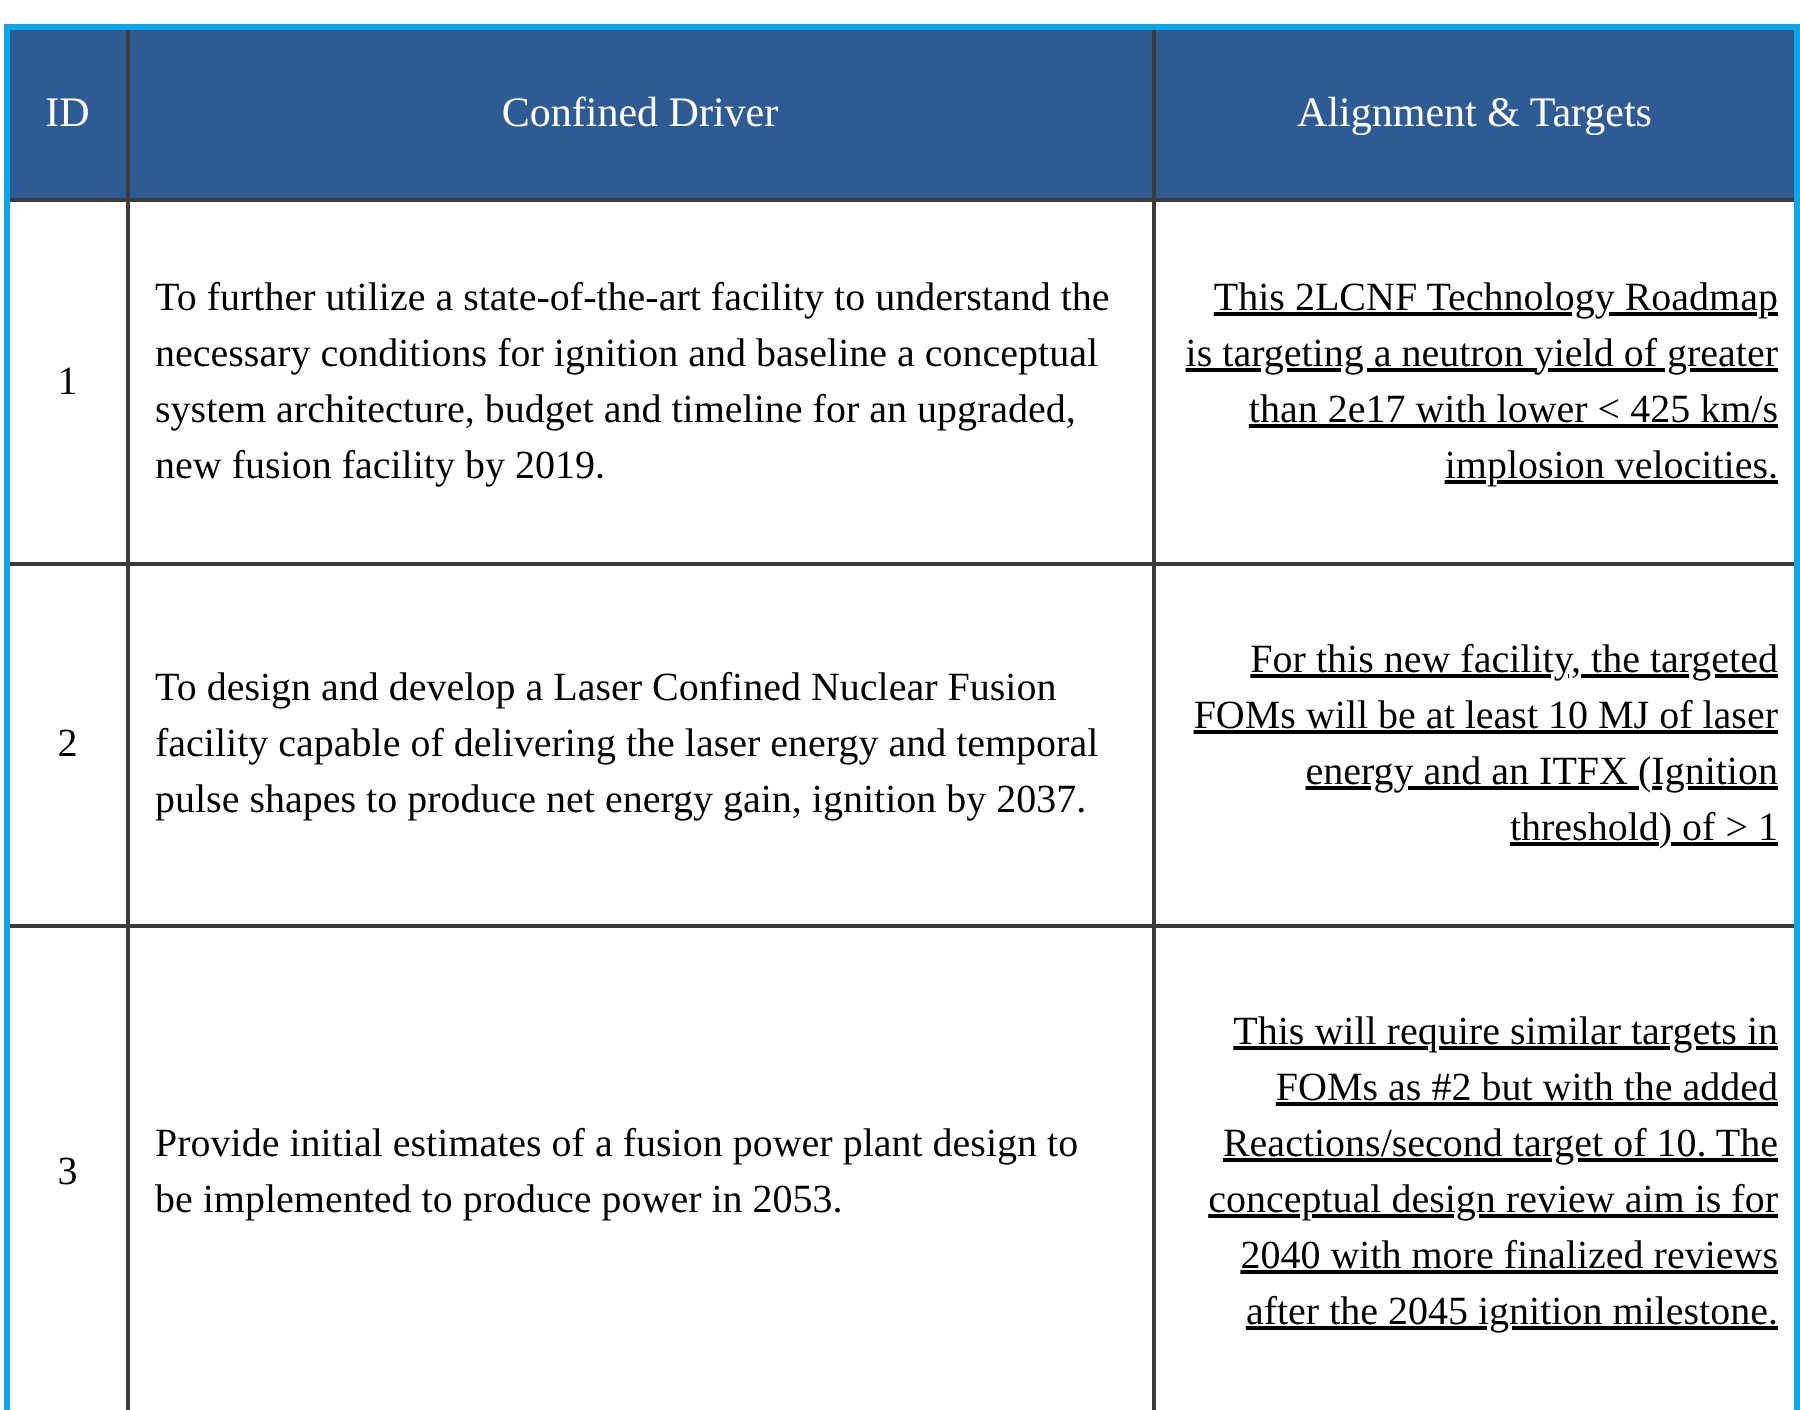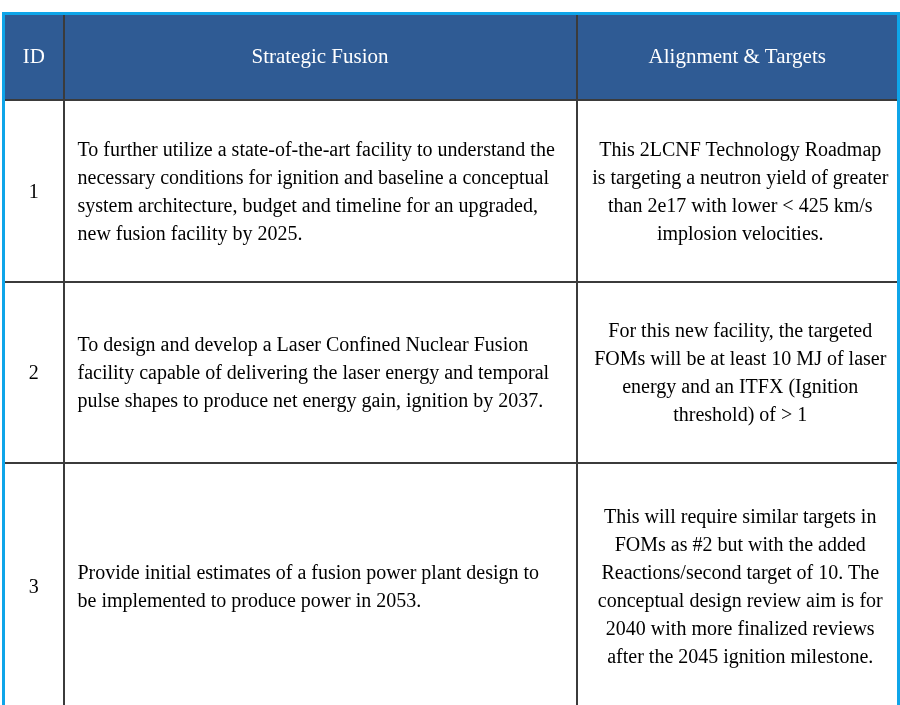--- a/index.html
+++ b/index.html
@@ -44,47 +44,48 @@
 
   td.id-cell {
     text-align: center;
     font-size: 20px;
   }
   td.driver-cell {
     text-align: left;
     padding: 8px 14px 8px 13px;
   }
   td.alignment-cell {
-    text-align: center;
+    text-align: right;
     padding: 8px 8px 8px 14px;
+    text-decoration: underline;
   }
   tr.row-1 { height: 182px; }
   tr.row-2 { height: 181px; }
   tr.row-3 { height: 248px; }
 </style>
 </head>
 <body>
 
 <table class="sd-table">
   <colgroup>
     <col class="col-id">
     <col class="col-drv">
     <col class="col-align">
   </colgroup>
   <thead>
     <tr>
       <th>ID</th>
-      <th>Strategic Fusion</th>
+      <th>Confined Driver</th>
       <th>Alignment &amp; Targets</th>
     </tr>
   </thead>
   <tbody>
     <tr class="row-1">
       <td class="id-cell">1</td>
-      <td class="driver-cell">To further utilize a state-of-the-art facility to understand the necessary conditions for ignition and baseline a conceptual system architecture, budget and timeline for an upgraded, new fusion facility by 2025.</td>
+      <td class="driver-cell">To further utilize a state-of-the-art facility to understand the necessary conditions for ignition and baseline a conceptual system architecture, budget and timeline for an upgraded, new fusion facility by 2019.</td>
       <td class="alignment-cell">This 2LCNF Technology Roadmap is targeting a neutron yield of greater than 2e17 with lower &lt; 425 km/s implosion velocities.</td>
     </tr>
     <tr class="row-2">
       <td class="id-cell">2</td>
       <td class="driver-cell">To design and develop a Laser Confined Nuclear Fusion facility capable of delivering the laser energy and temporal pulse shapes to produce net energy gain, ignition by 2037.</td>
       <td class="alignment-cell">For this new facility, the targeted FOMs will be at least 10 MJ of laser energy and an ITFX (Ignition threshold) of &gt; 1</td>
     </tr>
     <tr class="row-3">
       <td class="id-cell">3</td>
       <td class="driver-cell">Provide initial estimates of a fusion power plant design to be implemented to produce power in 2053.</td>

